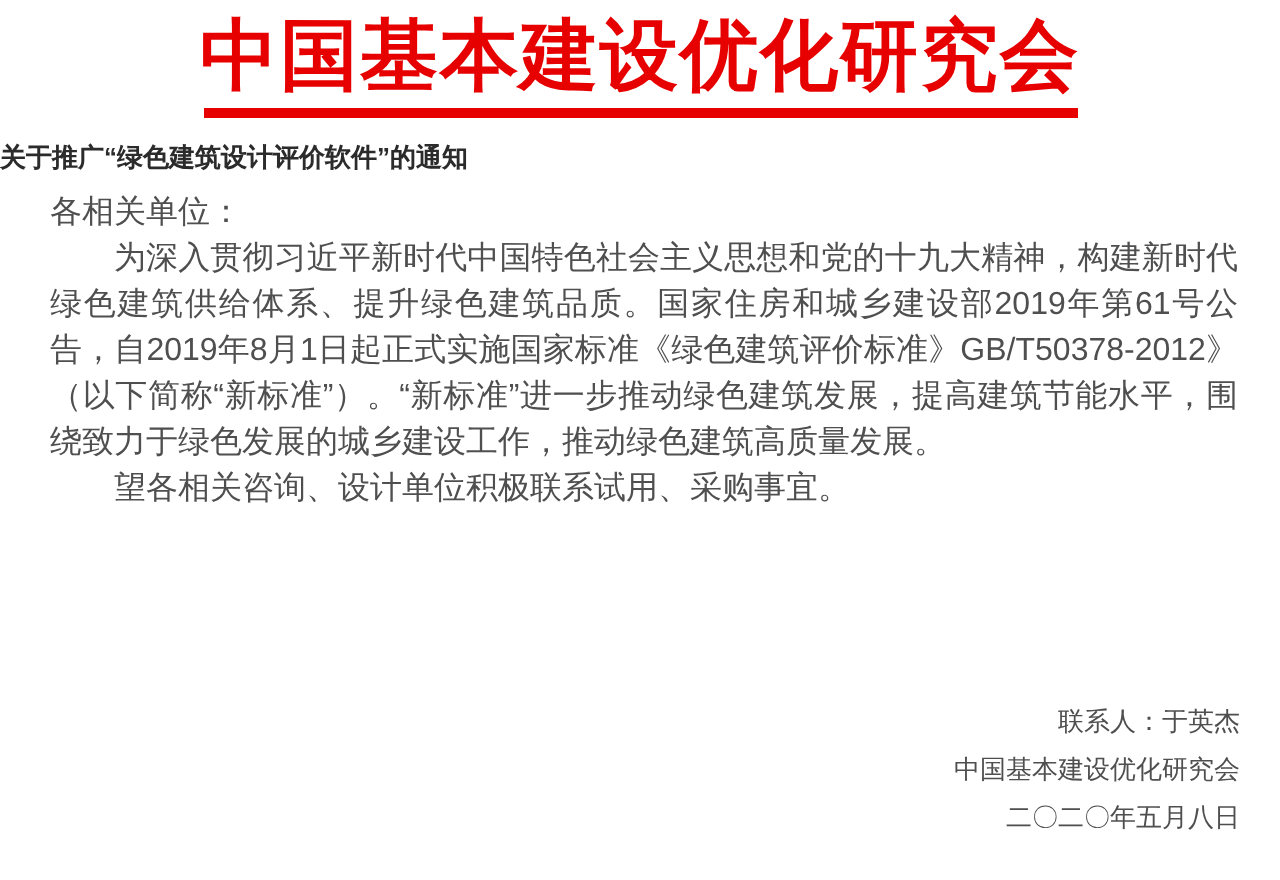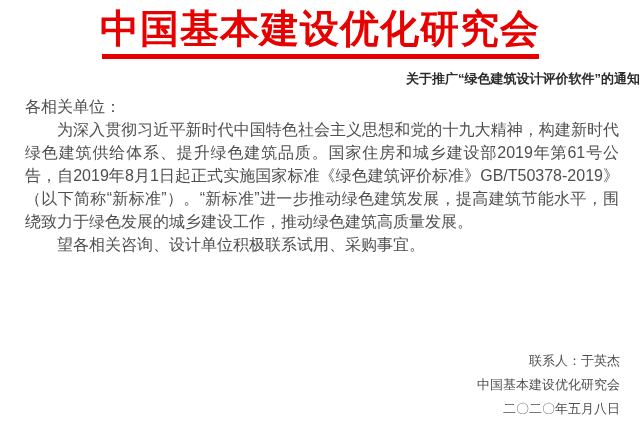--- a/index.html
+++ b/index.html
@@ -28,21 +28,21 @@
   }
   .masthead-rule {
     width: 437px;
     height: 2px;
     margin: 2px auto 0;
     border-top: 3px solid #e60000;
     border-bottom: 2px solid #e60000;
   }
   .notice-title {
     margin-top: 11px;
-    text-align: right;
+    text-align: left;
     font-size: 13px;
     line-height: 17px;
     font-weight: bold;
     color: #2b2b2b;
   }
   .body-block {
     margin: 8px 21px 0 25px;
     font-size: 16px;
     line-height: 23px;
     color: #4f4f4f;
@@ -67,21 +67,21 @@
 <div class="page">
 
   <div class="masthead-title">中国基本建设优化研究会</div>
 
   <div class="masthead-rule"></div>
 
   <div class="notice-title">关于推广“绿色建筑设计评价软件”的通知</div>
 
   <div class="body-block">
     <p class="salutation">各相关单位：</p>
-    <p class="body-para">为深入贯彻习近平新时代中国特色社会主义思想和党的十九大精神，构建新时代绿色建筑供给体系、提升绿色建筑品质。国家住房和城乡建设部2019年第61号公告，自2019年8月1日起正式实施国家标准《绿色建筑评价标准》GB/T50378-2019》（以下简称“新标准”）。“新标准”进一步推动绿色建筑发展，提高建筑节能水平，围绕致力于绿色发展的城乡建设工作，推动绿色建筑高质量发展。</p>
+    <p class="body-para">为深入贯彻习近平新时代中国特色社会主义思想和党的十九大精神，构建新时代绿色建筑供给体系、提升绿色建筑品质。国家住房和城乡建设部2019年第61号公告，自2019年8月1日起正式实施国家标准《绿色建筑评价标准》GB/T50378-2012》（以下简称“新标准”）。“新标准”进一步推动绿色建筑发展，提高建筑节能水平，围绕致力于绿色发展的城乡建设工作，推动绿色建筑高质量发展。</p>
     <p class="body-para">望各相关咨询、设计单位积极联系试用、采购事宜。</p>
   </div>
 
   <div class="signature-block">
     <p>联系人：于英杰</p>
     <p>中国基本建设优化研究会</p>
     <p>二〇二〇年五月八日</p>
   </div>
 
 </div>

